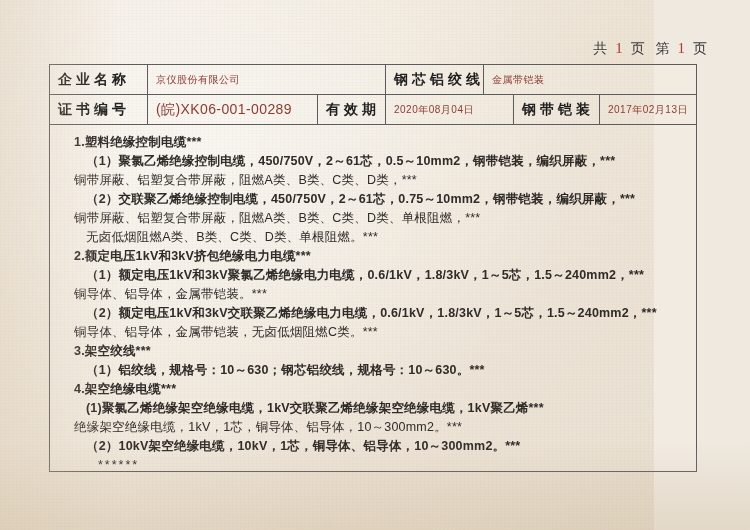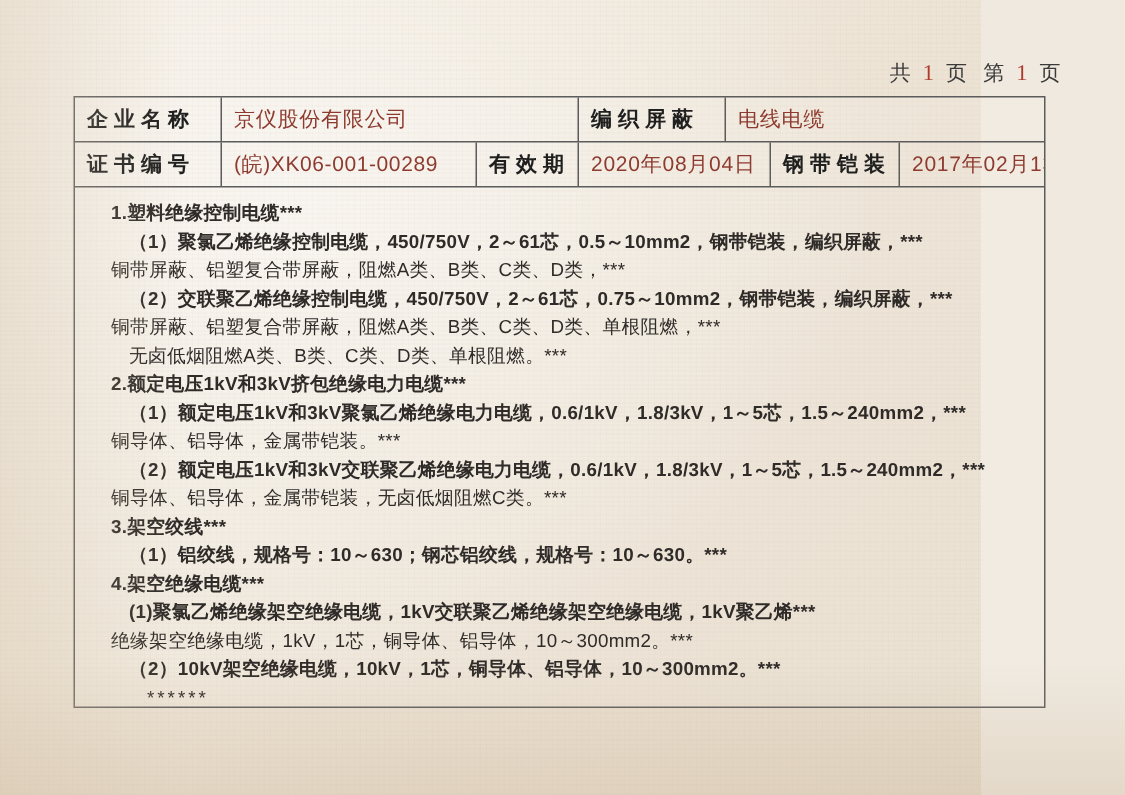--- a/index.html
+++ b/index.html
@@ -85,21 +85,21 @@
     overflow: hidden;
   }
   .cell.label {
     justify-content: space-between;
     letter-spacing: 4px;
     font-weight: bold;
     color: #1f1f1f;
   }
   .cell.value {
     color: #8e3b2f;
-    font-size: 14px;
+    font-size: 10px;
     letter-spacing: 0.5px;
   }
   .vline {
     border-right: 1px solid #5c5c5c;
   }
 
   .w-company-label { width: 98px; }
   .w-company-value { width: 238px; }
   .w-product-label { width: 98px; }
   .w-product-value { flex: 1; }
@@ -169,22 +169,22 @@
 
     <div class="pagecount">
       <span>共</span><span class="num">1</span><span>页</span>&nbsp;&nbsp;<span>第</span><span class="num">1</span><span>页</span>
     </div>
 
     <div class="doc">
 
       <div class="row">
         <div class="cell label vline w-company-label">企业名称</div>
         <div class="cell value vline w-company-value">京仪股份有限公司</div>
-        <div class="cell label vline w-product-label">编织屏蔽</div>
-        <div class="cell value w-product-value">电线电缆</div>
+        <div class="cell label vline w-product-label">钢芯铝绞线</div>
+        <div class="cell value w-product-value">金属带铠装</div>
       </div>
 
       <div class="row">
         <div class="cell label vline w-cert-label">证书编号</div>
         <div class="cell vline w-cert-value">
           <span class="cert-no">(皖)XK06-001-00289</span>
         </div>
         <div class="cell label vline w-valid-label">有效期</div>
         <div class="cell value vline w-valid-value">2020年08月04日</div>
         <div class="cell label vline w-issue-label">钢带铠装</div>

